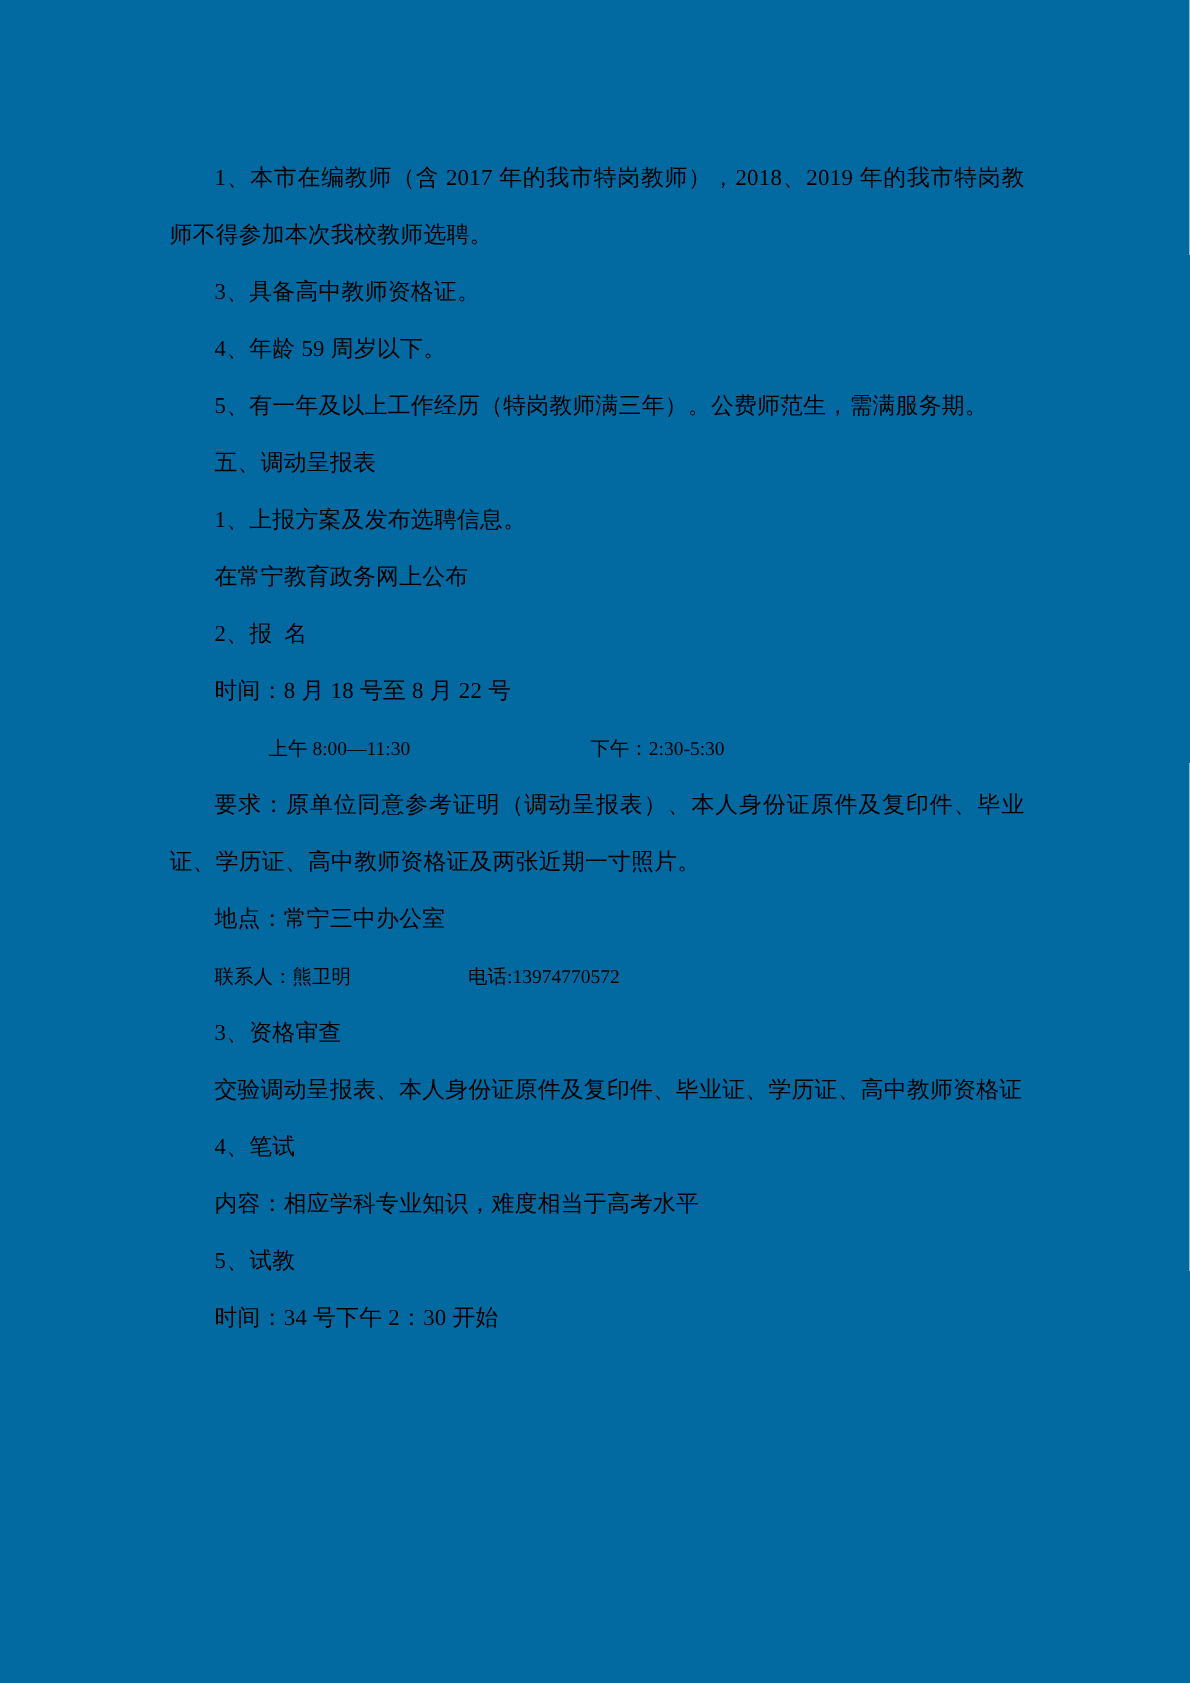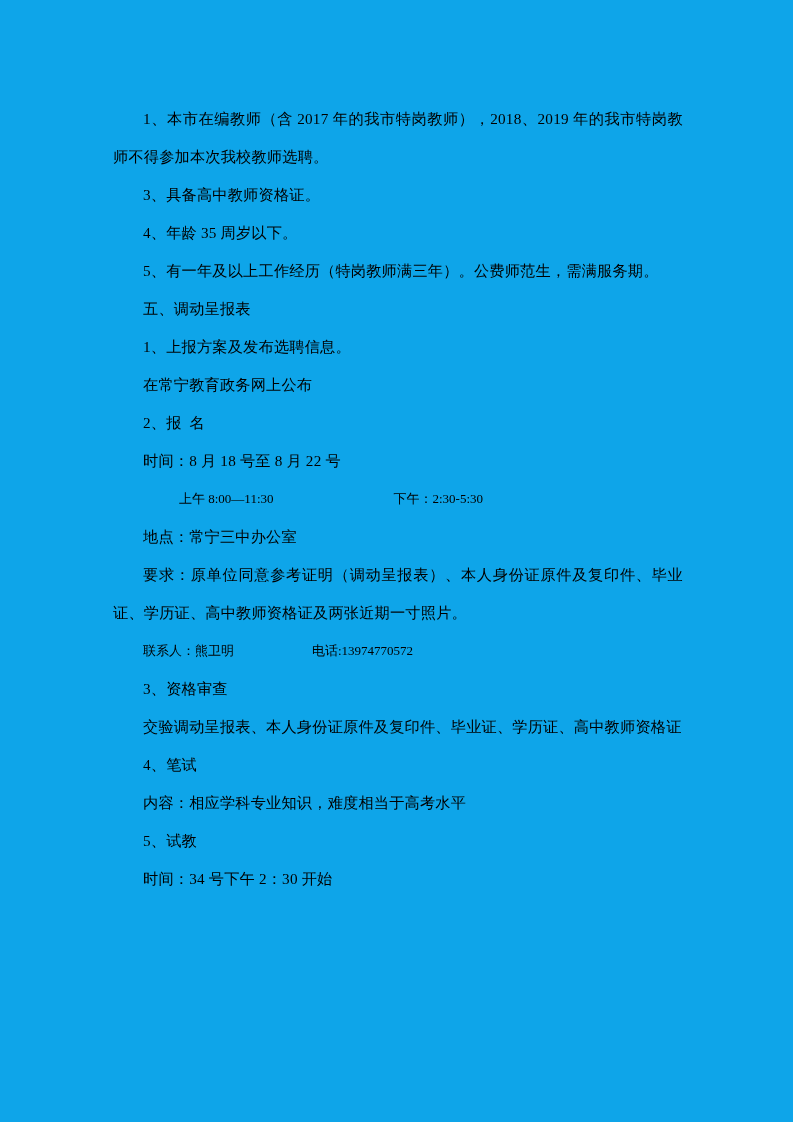--- a/index.html
+++ b/index.html
@@ -11,21 +11,21 @@
     width: 793px;
     height: 1122px;
     font-family: "Liberation Serif", "DejaVu Serif", serif;
     color: #000000;
     -webkit-font-smoothing: antialiased;
   }
   .page {
     position: relative;
     width: 793px;
     height: 1122px;
-    background: #0ea5e9;
+    background: #0369a1;
     box-sizing: border-box;
     overflow: hidden;
   }
   .content {
     position: absolute;
     left: 113px;
     top: 100px;
     width: 570px;
   }
   .para {
@@ -61,32 +61,32 @@
   }
 </style>
 </head>
 <body>
 
 <div class="page">
   <div class="content">
 
     <p class="para indent">1、本市在编教师（含 2017 年的我市特岗教师），2018、2019 年的我市特岗教师不得参加本次我校教师选聘。</p>
     <p class="para indent">3、具备高中教师资格证。</p>
-    <p class="para indent">4、年龄 35 周岁以下。</p>
+    <p class="para indent">4、年龄 59 周岁以下。</p>
     <p class="para indent">5、有一年及以上工作经历（特岗教师满三年）。公费师范生，需满服务期。</p>
     <p class="para indent">五、调动呈报表</p>
     <p class="para indent">1、上报方案及发布选聘信息。</p>
     <p class="para indent">在常宁教育政务网上公布</p>
     <p class="para indent">2、报  名</p>
     <p class="para indent">时间：8 月 18 号至 8 月 22 号</p>
 
     <p class="row"><span class="lead-deep"></span><span>上午 8:00—11:30</span><span class="gap-lg"></span><span>下午：2:30-5:30</span></p>
 
+    <p class="para indent">要求：原单位同意参考证明（调动呈报表）、本人身份证原件及复印件、毕业证、学历证、高中教师资格证及两张近期一寸照片。</p>
     <p class="para indent">地点：常宁三中办公室</p>
-    <p class="para indent">要求：原单位同意参考证明（调动呈报表）、本人身份证原件及复印件、毕业证、学历证、高中教师资格证及两张近期一寸照片。</p>
 
     <p class="row"><span style="display:inline-block;width:30px"></span><span>联系人：熊卫明</span><span class="gap-md"></span><span>电话:13974770572</span></p>
 
     <p class="para indent">3、资格审查</p>
     <p class="para indent">交验调动呈报表、本人身份证原件及复印件、毕业证、学历证、高中教师资格证</p>
     <p class="para indent">4、笔试</p>
     <p class="para indent">内容：相应学科专业知识，难度相当于高考水平</p>
     <p class="para indent">5、试教</p>
     <p class="para indent">时间：34 号下午 2：30 开始</p>
 

